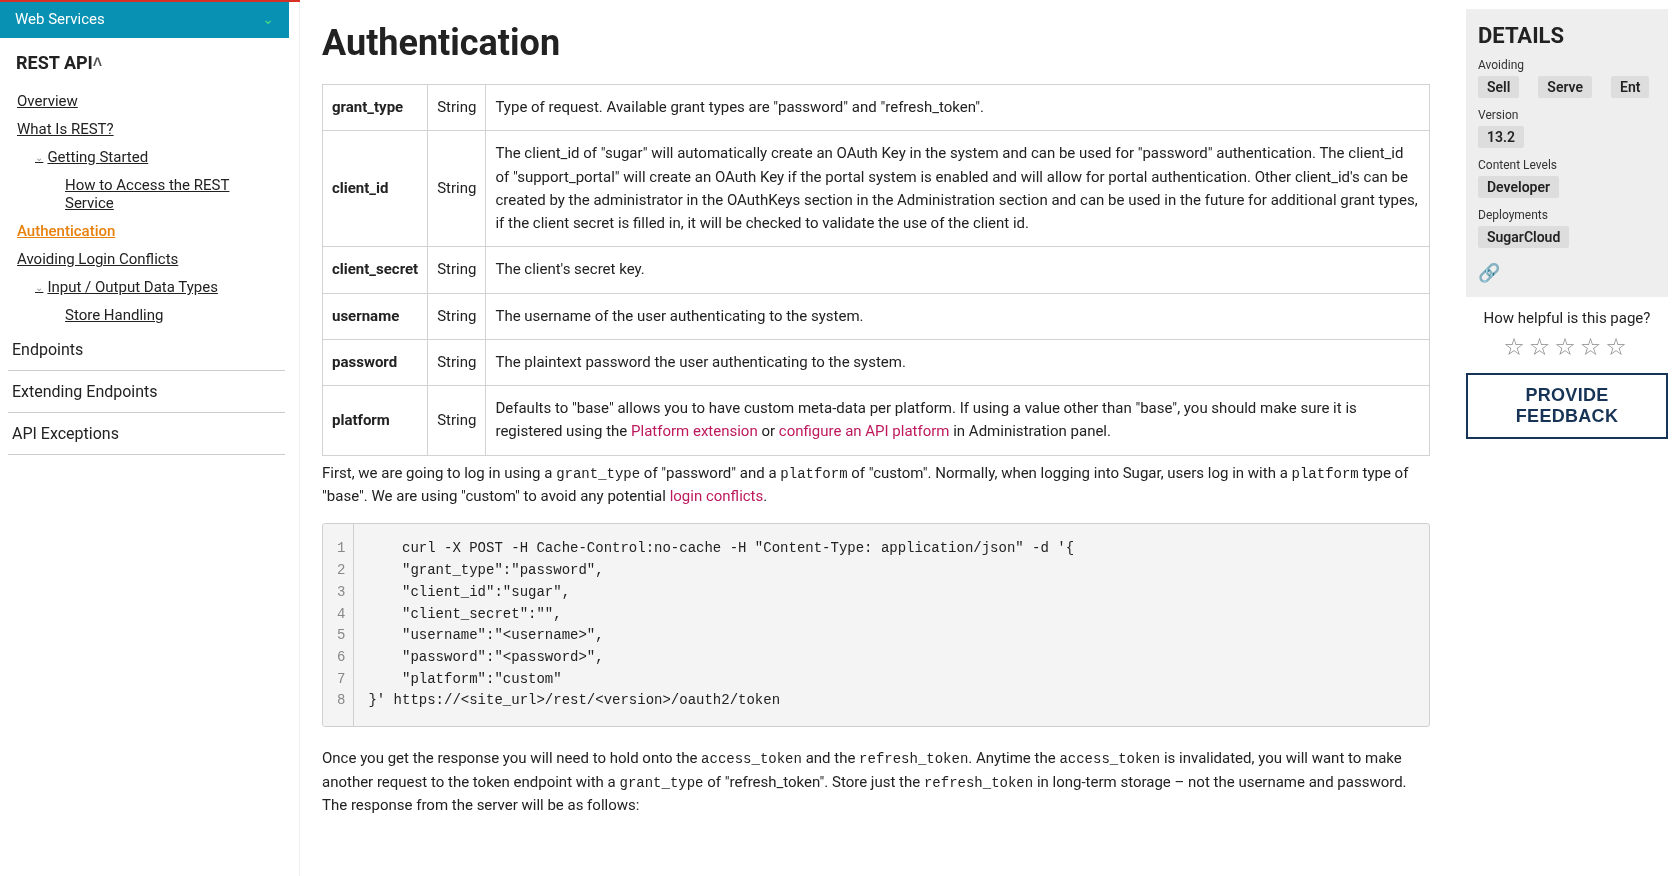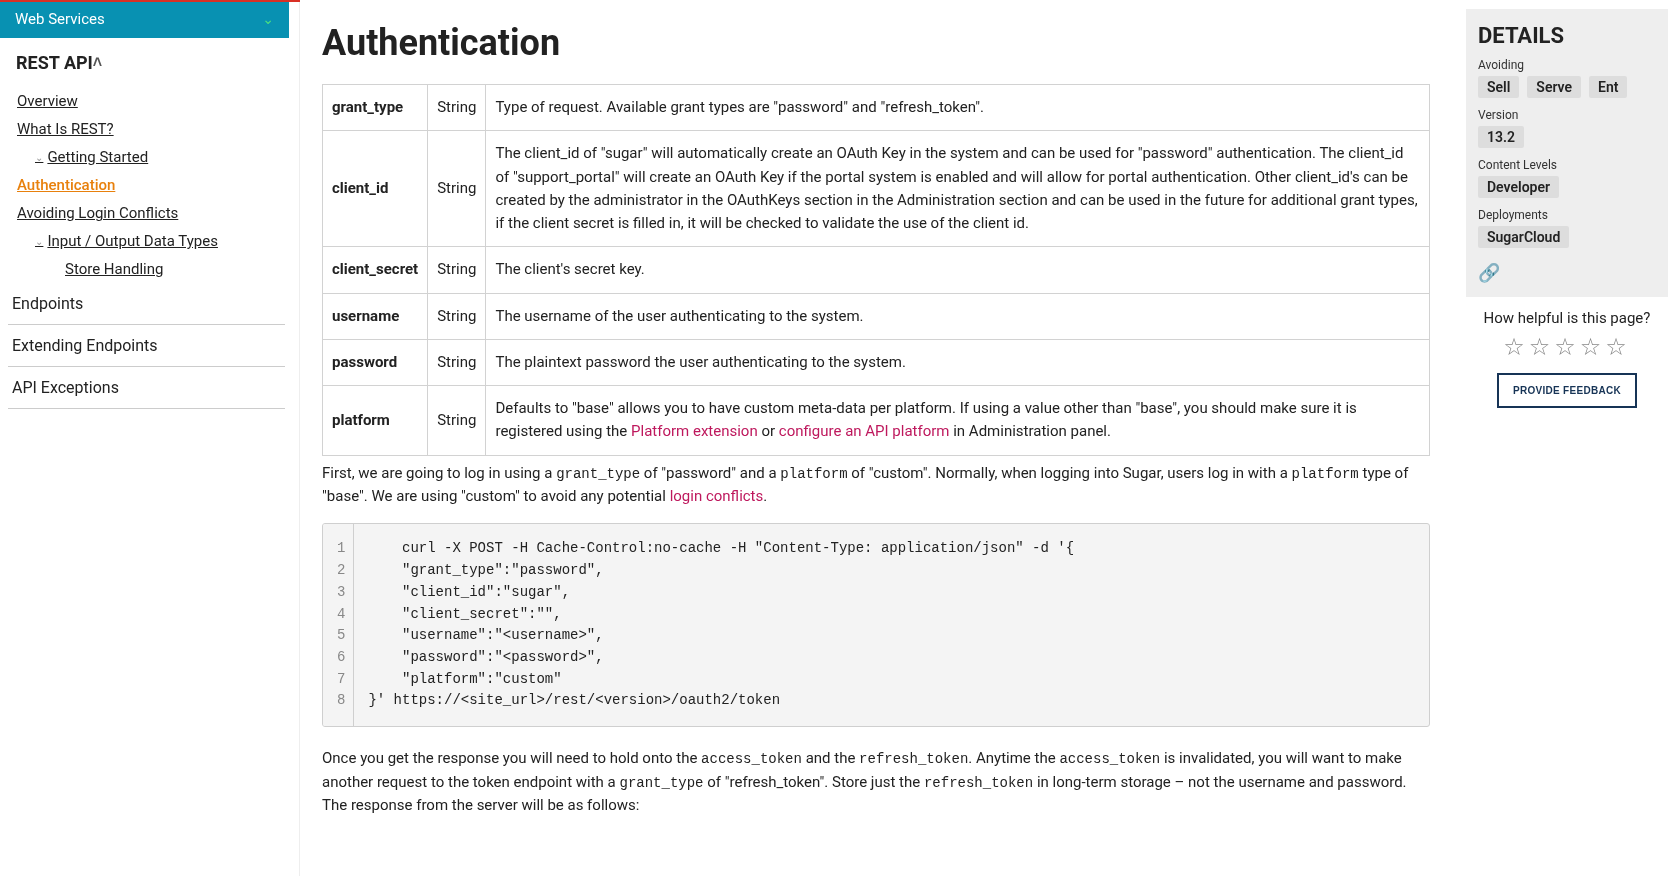--- a/index.html
+++ b/index.html
@@ -154,21 +154,21 @@
       margin-bottom: 10px;
     }
     .details-label {
       font-size: 12px;
       color: #333;
       margin-top: 10px;
       margin-bottom: 4px;
     }
     .badge-row {
       display: flex;
-      gap: 8px;
+      gap: 19px;
       flex-wrap: wrap;
     }
     .badge {
       background: #ddd;
       padding: 3px 9px;
       border-radius: 2px;
       font-size: 14px;
       font-weight: 600;
       color: #222;
     }
@@ -191,21 +191,21 @@
       letter-spacing: 4px;
       color: #888;
     }
     .feedback-btn {
       display: block;
       margin: 0 auto;
       border: 2px solid #173456;
       background: #fff;
       color: #173456;
       font-weight: 700;
-      font-size: 10px;
+      font-size: 18px;
       padding: 10px 14px;
       cursor: pointer;
       letter-spacing: 0.3px;
     }
   </style>
 </head>
 <body>
 
 <div class="top-red-bar"></div>
 
@@ -218,20 +218,21 @@
     <span>REST API</span>
     <span class="chevron-up">˄</span>
   </div>
   <ul>
     <li>Overview</li>
     <li>What Is REST?</li>
     <li class="indent1">
       <span class="chev">⌄</span>
       <span>Getting Started</span>
     </li>
+    <li class="indent2">How to Access the REST Service</li>
     <li class="active">Authentication</li>
     <li>Avoiding Login Conflicts</li>
     <li class="indent1">
       <span class="chev">⌄</span>
       <span>Input / Output Data Types</span>
     </li>
     <li class="indent2">Store Handling</li>
   </ul>
   <div class="sidebar-divider-item">Endpoints</div>
   <div class="sidebar-divider-item">Extending Endpoints</div>

